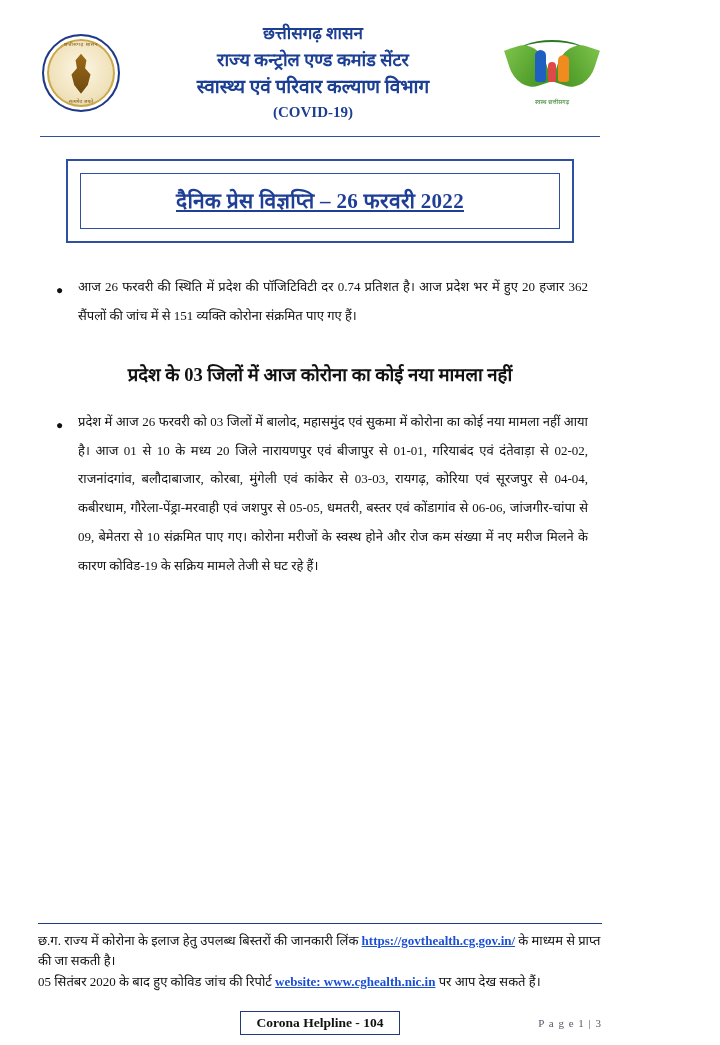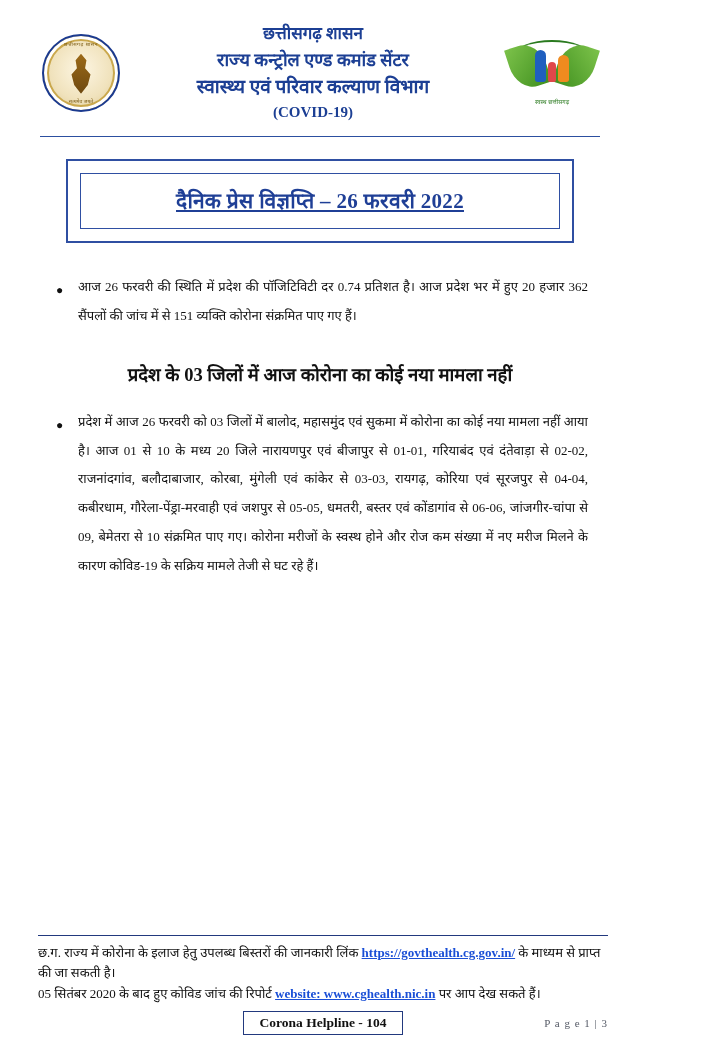--- a/index.html
+++ b/index.html
@@ -193,42 +193,42 @@
     font-size: 12px;
     line-height: 2.9;
     color: #111111;
   }
   .para-2 { margin-top: 18px; }
 
   
   .footer {
     position: absolute;
     left: 38px;
-    right: 32px;
+    right: 38px;
     bottom: 10px;
   }
   .footer-rule {
     border-top: 1.5px solid #22397e;
     margin-bottom: 7px;
   }
   .footer-line {
     font-size: 13px;
     line-height: 1.6;
     color: #111111;
   }
   .footer-link {
     color: #1a4fd6;
     text-decoration: underline;
     font-weight: bold;
   }
   .footer-bottom {
     display: flex;
     align-items: center;
     justify-content: space-between;
-    margin-top: 6px;
+    margin-top: 18px;
   }
   .helpline {
     border: 1.5px solid #22397e;
     padding: 3px 16px;
     font-size: 13.5px;
     font-weight: bold;
     color: #111111;
     margin: 0 auto;
   }
   .page-num {

